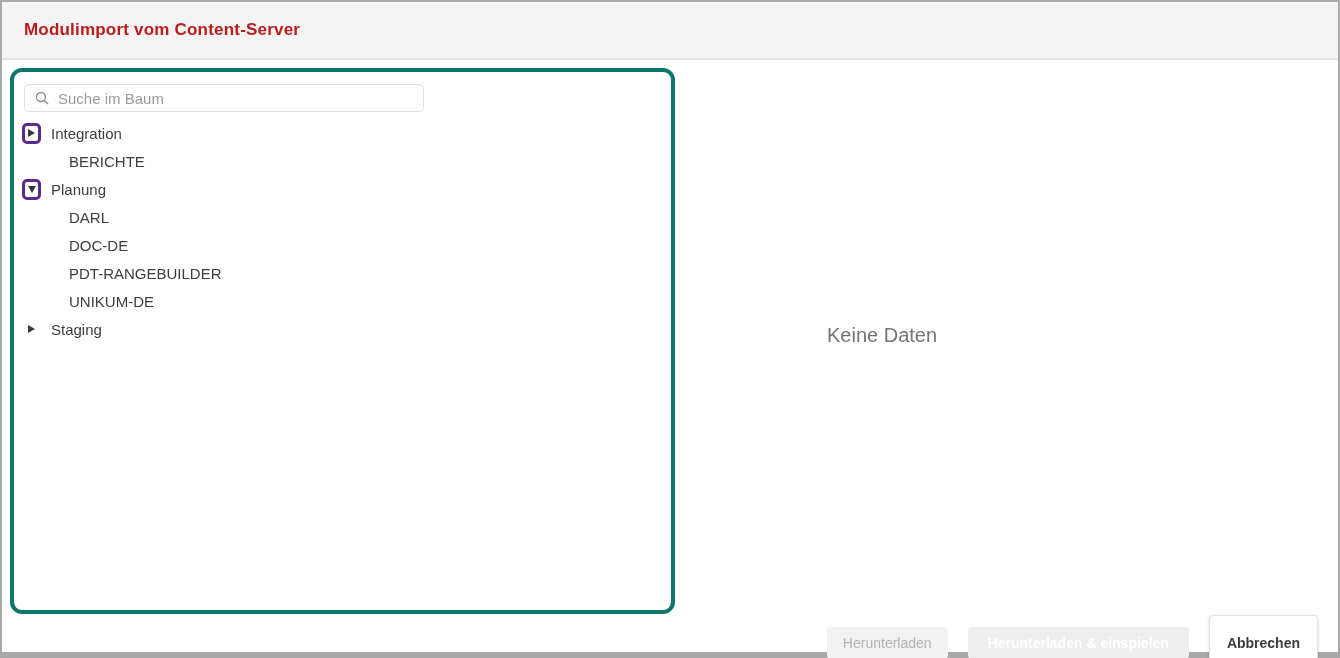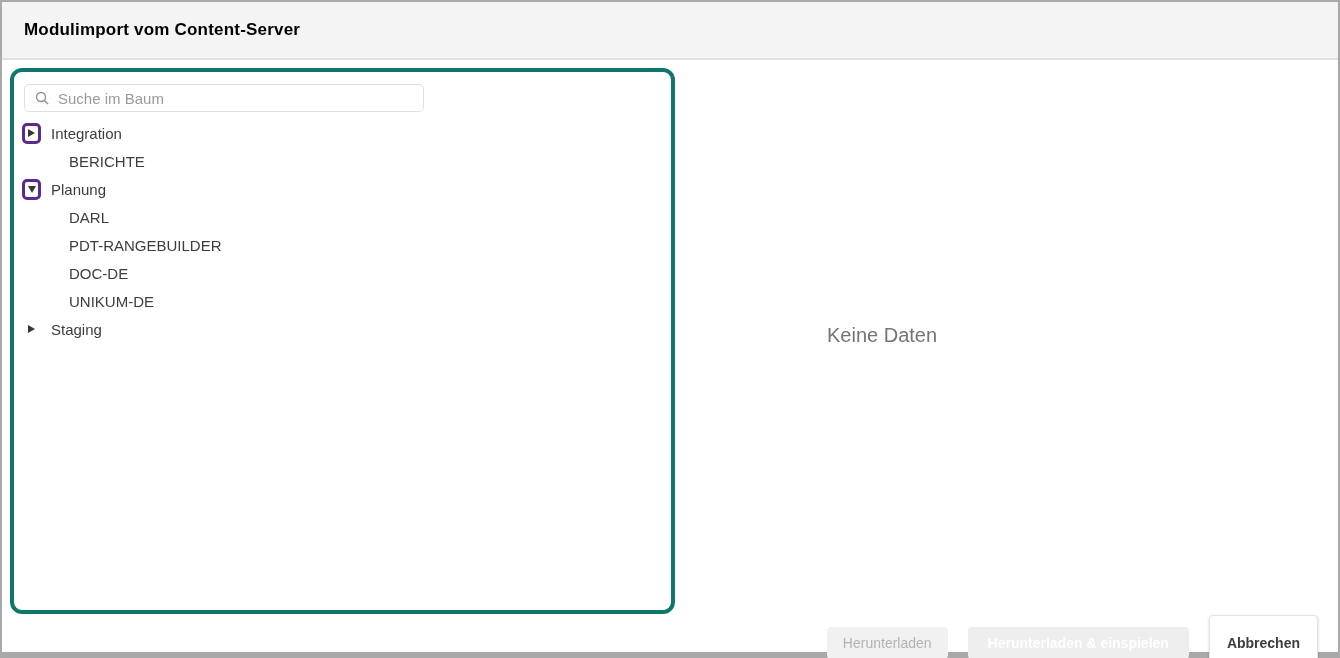--- a/index.html
+++ b/index.html
@@ -22,21 +22,21 @@
 
   
   .dialog-header {
     position: absolute; left: 0; top: 0; right: 0; height: 58px;
     background: #f4f4f4;
     border-bottom: 2px solid #e2e2e2;
     display: flex; align-items: center;
     padding-left: 22px;
   }
   .dialog-title {
-    font-size: 17px; font-weight: 600; color: #000000;
+    font-size: 17px; font-weight: 600; color: #b91c1c;
     letter-spacing: 0.2px;
   }
 
   
   .tree-panel {
     position: absolute; left: 8px; top: 66px;
     width: 665px; height: 546px;
     border: 4px solid #0f766e;
     border-radius: 12px;
     background: #ffffff;
@@ -172,25 +172,25 @@
             <span class="tri-down"></span>
           </span>
           <span class="tree-label">Planung</span>
         </div>
 
         <div class="tree-row leaf">
           <span class="tree-label">DARL</span>
         </div>
 
         <div class="tree-row leaf">
+          <span class="tree-label">DOC-DE</span>
+        </div>
+
+        <div class="tree-row leaf">
           <span class="tree-label">PDT-RANGEBUILDER</span>
-        </div>
-
-        <div class="tree-row leaf">
-          <span class="tree-label">DOC-DE</span>
         </div>
 
         <div class="tree-row leaf">
           <span class="tree-label">UNIKUM-DE</span>
         </div>
 
         <div class="tree-row">
           <span class="expander-plain">
             <span class="tri-right"></span>
           </span>

